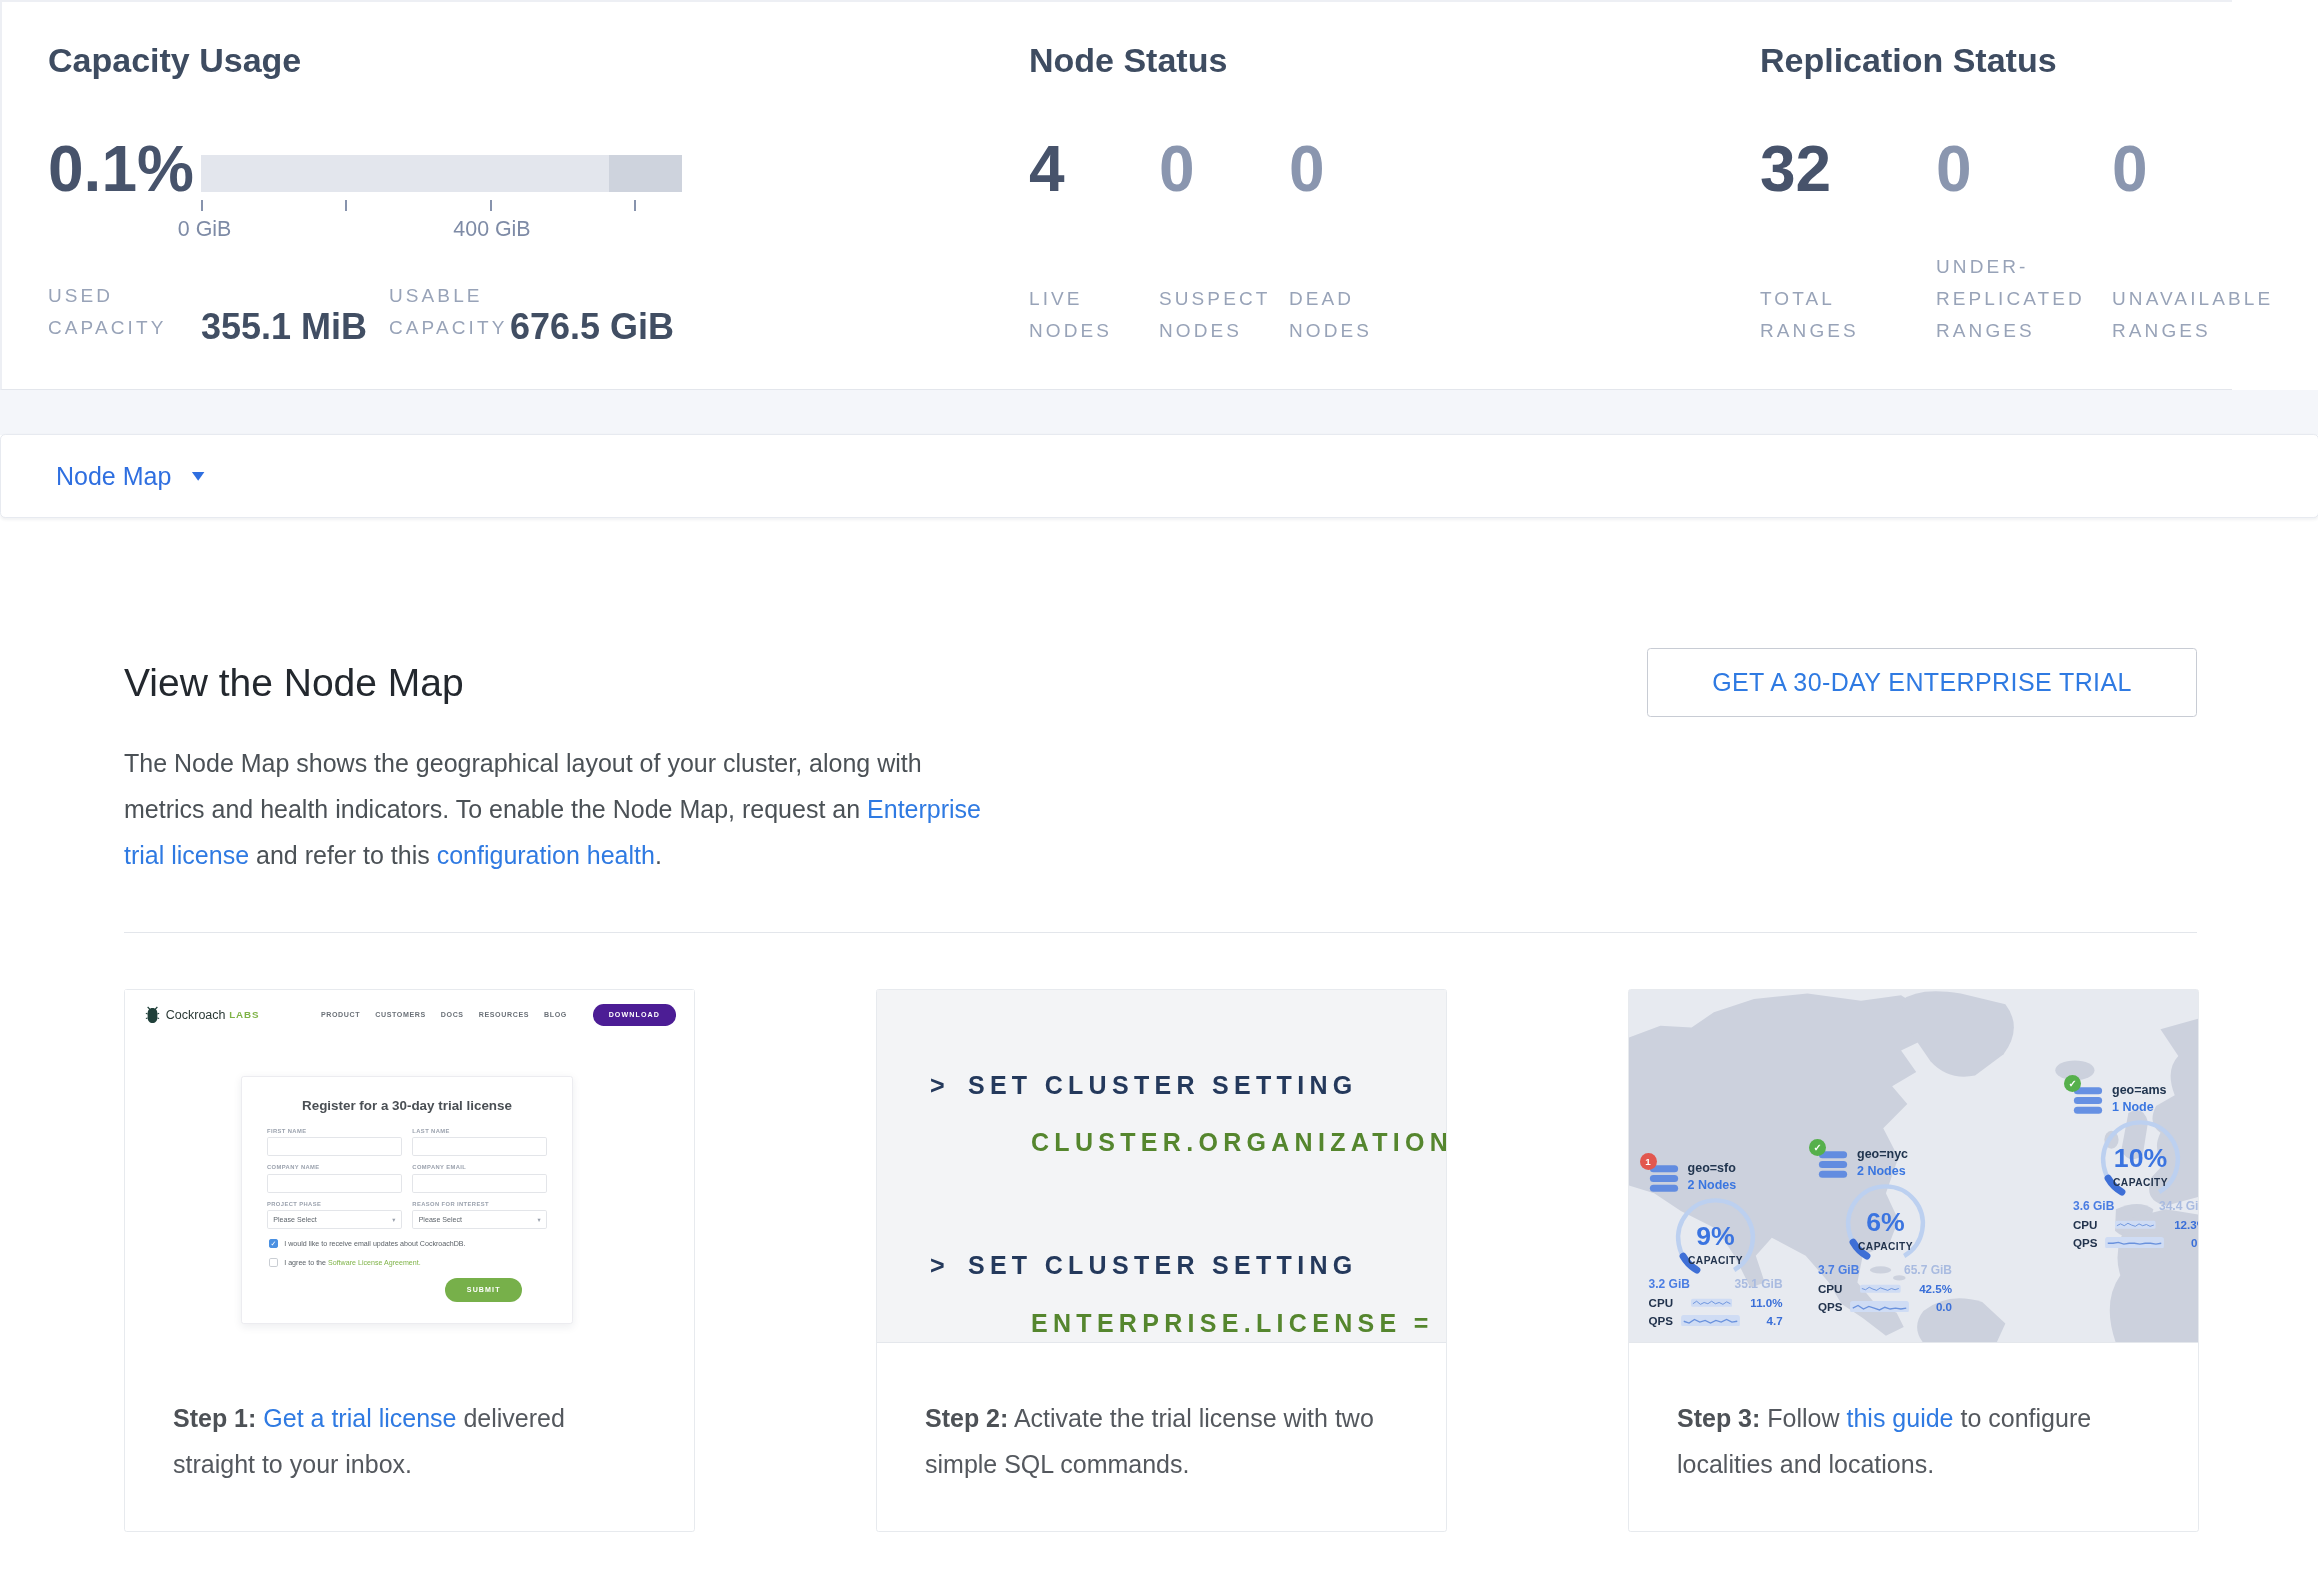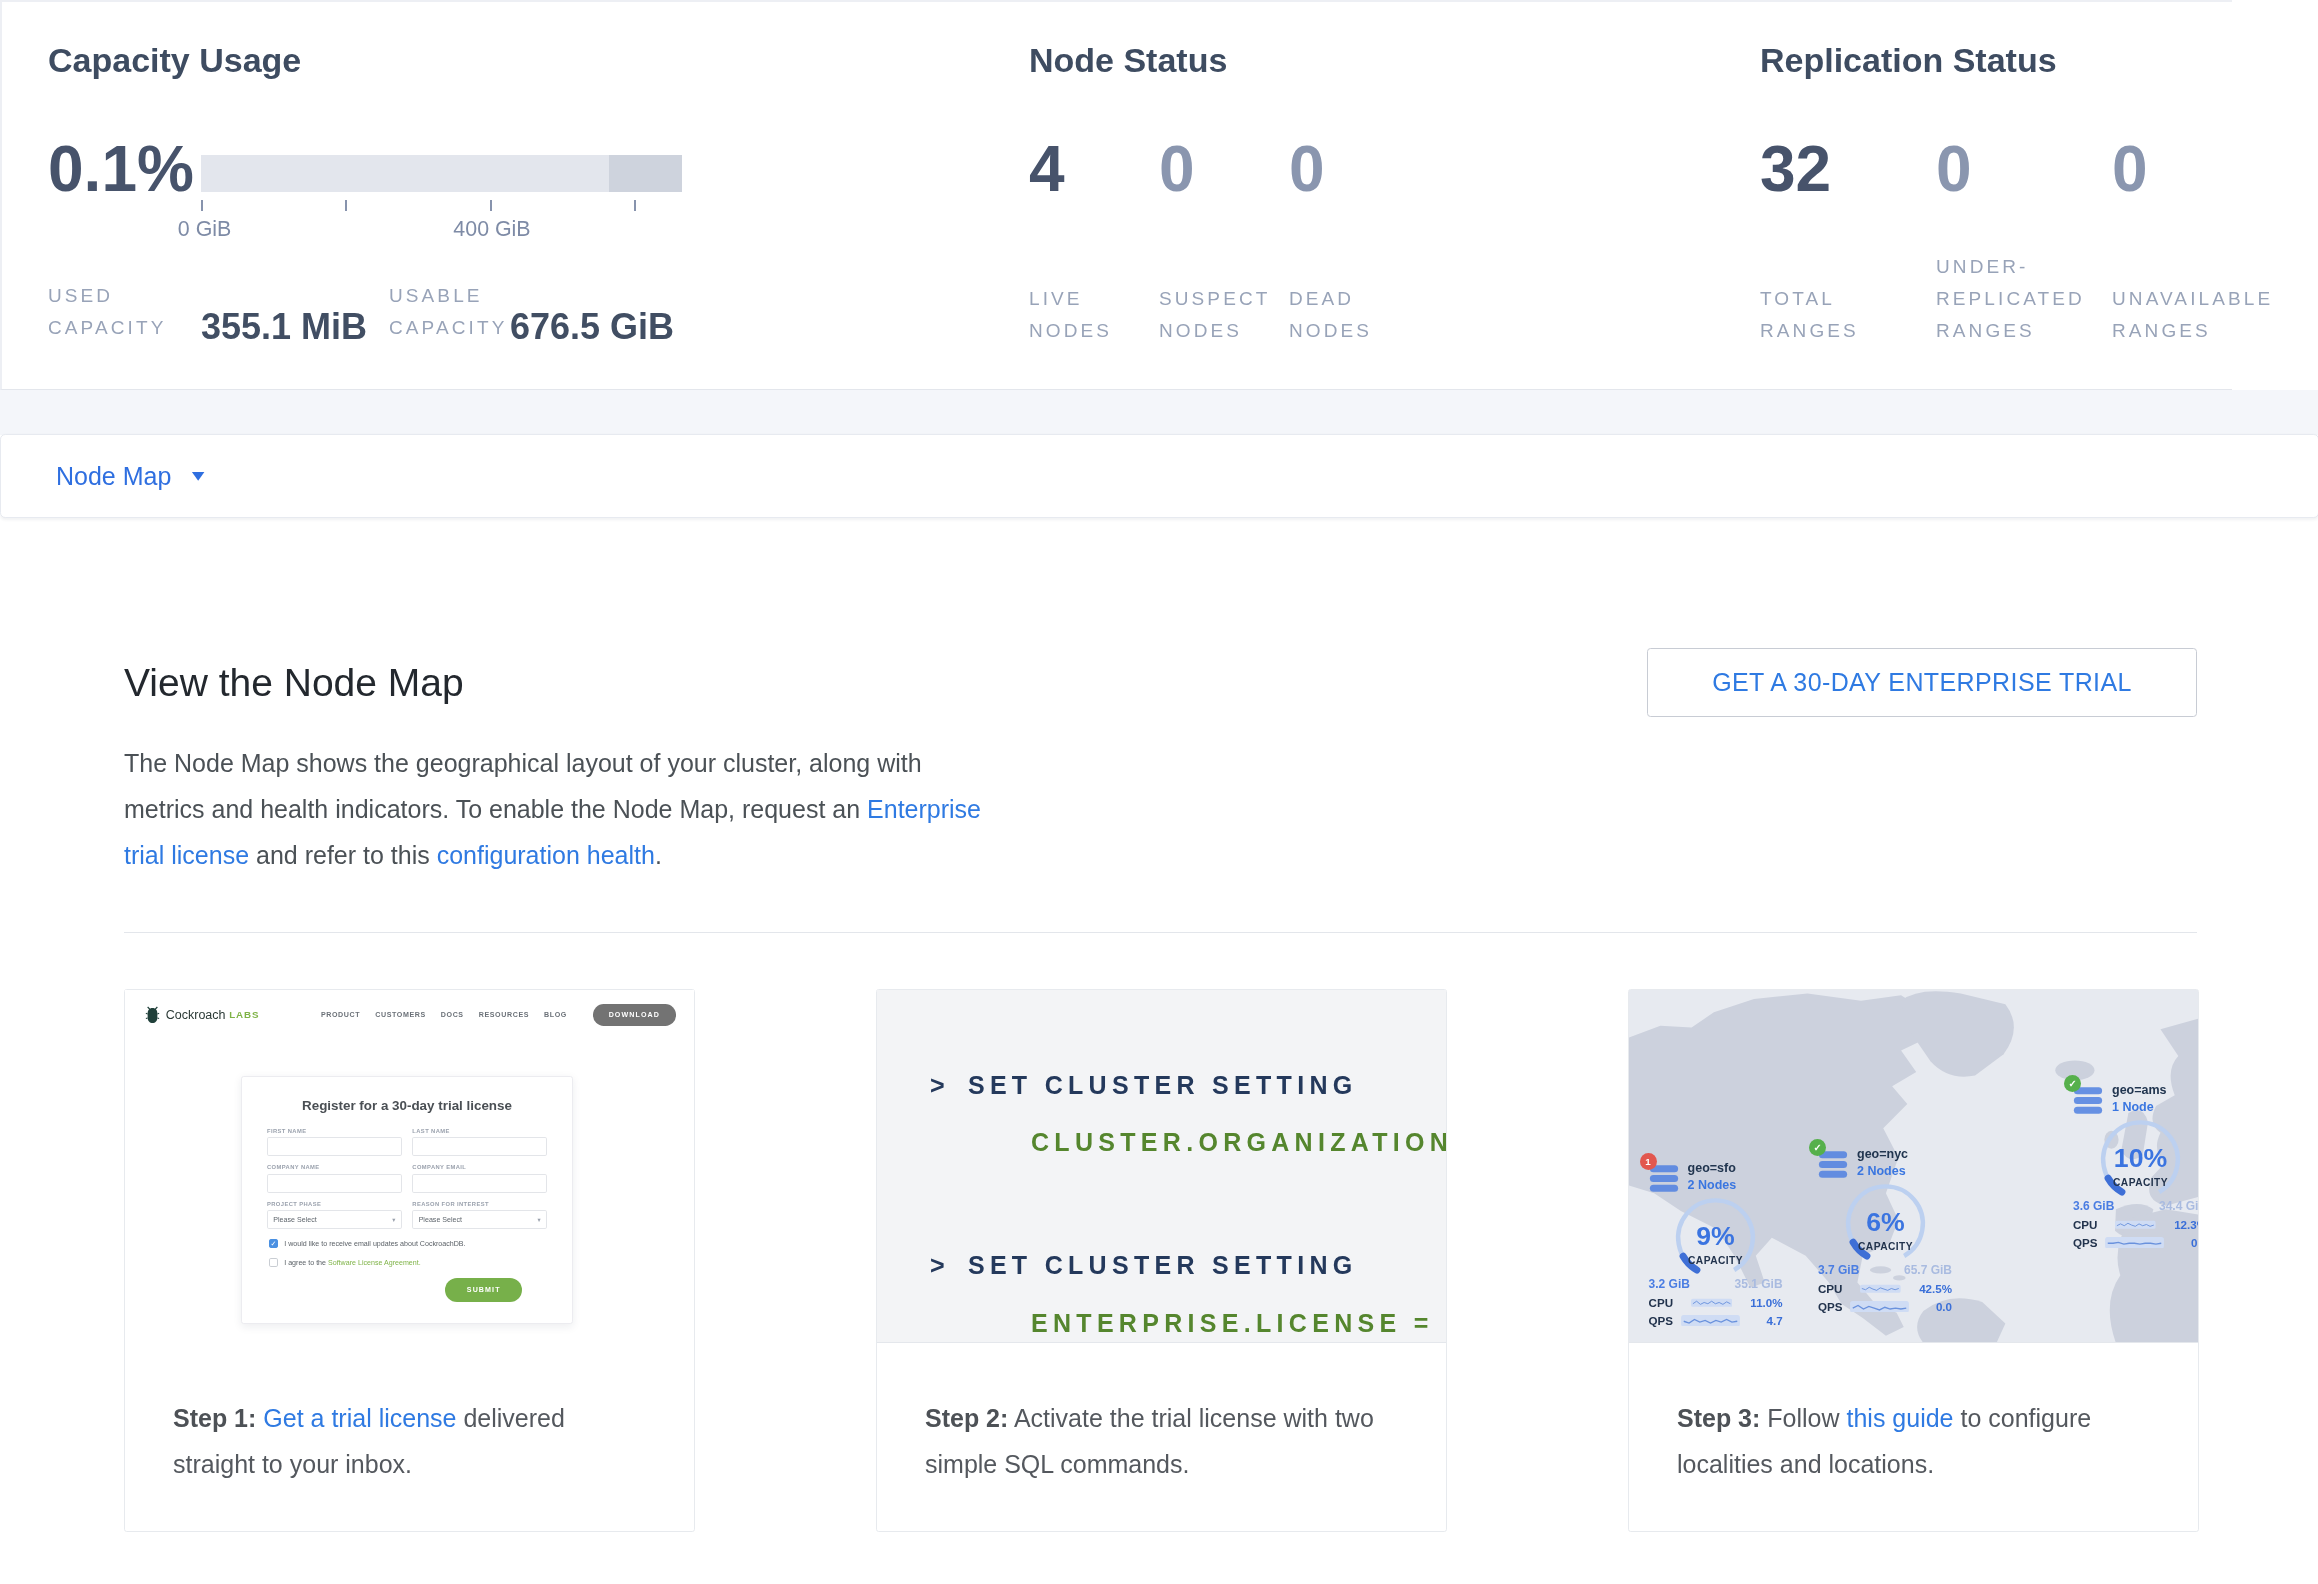--- a/index.html
+++ b/index.html
@@ -69,21 +69,21 @@
   .card-caption{ padding:52px 48px 0 48px; font-size:25px; line-height:46px; color:#54585e; }
   .card-caption b{ color:#4d5156; }
 
   
   .media-site{ background:#fff; }
   .site-header{ position:absolute; left:19.6px; right:18px; top:10.7px; height:28.5px; display:flex; align-items:center; }
   .brand{ font-size:12.5px; font-weight:400; color:#2b3a36; margin-left:6.2px; }
   .brand-labs{ font-size:9.8px; font-weight:700; color:#7fb347; letter-spacing:0.9px; margin-left:3.6px; }
   .site-nav{ margin-left:auto; display:flex; align-items:center; gap:15px; }
   .site-nav-item{ font-size:7.1px; font-weight:700; letter-spacing:0.6px; color:#6b7178; }
-  .dl-btn{ background:#737373; color:#fff; font-size:7.1px; font-weight:700; letter-spacing:1.1px; border-radius:10.7px; padding:7.1px 16px; margin-left:10.7px; }
+  .dl-btn{ background:#4c1d95; color:#fff; font-size:7.1px; font-weight:700; letter-spacing:1.1px; border-radius:10.7px; padding:7.1px 16px; margin-left:10.7px; }
   .reg-card{ position:absolute; left:116px; top:86px; width:332px; height:248px; background:#fff;
     border:0.9px solid #ececf0; border-radius:2.7px; box-shadow:0 2.7px 9px rgba(30,40,60,.08); }
   .reg-title{ margin-top:21.4px; text-align:center; font-size:13.4px; font-weight:700; color:#4a4f54; }
   .reg-grid{ margin:14.3px auto 0; width:280px; display:grid; grid-template-columns:1fr 1fr; column-gap:10.7px; row-gap:8px; }
   .reg-field label{ display:block; font-size:5.8px; font-weight:700; letter-spacing:0.4px; color:#9aa1ad; margin-bottom:3.6px; }
   .reg-input{ height:19px; border:0.9px solid #e3e5e9; border-radius:1.8px; background:#fff; }
   .reg-select{ height:19px; border:0.9px solid #e3e5e9; border-radius:1.8px; background:#fff; display:flex; align-items:center; padding:0 5.3px; font-size:7.1px; color:#5f666d; }
   .reg-select .sel-caret{ margin-left:auto; font-size:6.2px; color:#9aa1ad; }
   .reg-check{ margin:9.8px 0 0 27px; display:flex; align-items:center; gap:6.2px; font-size:7.1px; color:#5b6167; }
   .cbx{ width:9px; height:9px; border:0.9px solid #c9cdd3; border-radius:1.8px; flex:0 0 auto; }

